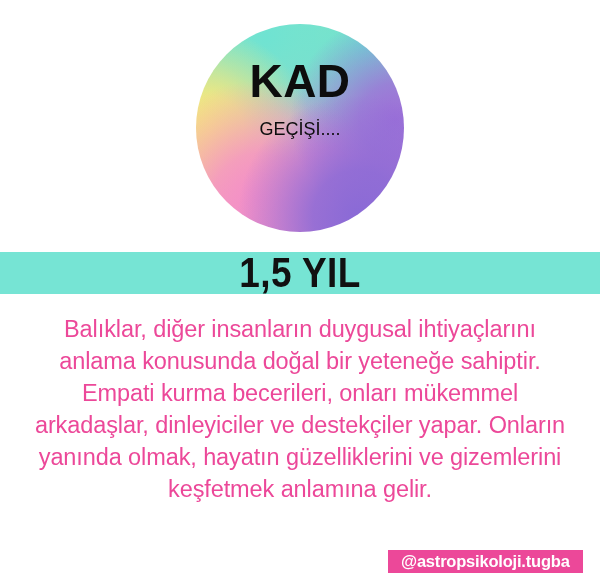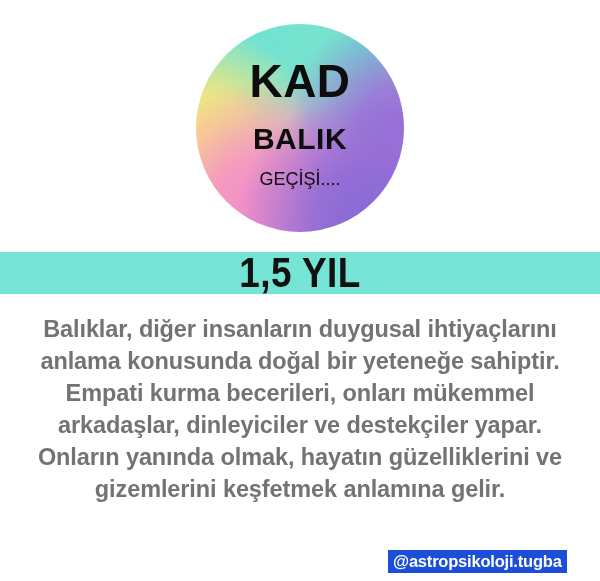--- a/index.html
+++ b/index.html
@@ -95,51 +95,50 @@
   }
 
   
   .body-text {
     position: absolute;
     left: 30px;
     top: 313px;
     width: 540px;
     text-align: center;
     font-size: 23.5px;
-    font-weight: 700;
+    font-weight: 400;
     line-height: 32px;
-    color: #737373;
+    color: #ec4899;
     letter-spacing: -0.1px;
   }
 
   
   .watermark {
     position: absolute;
     left: 388px;
     top: 550px;
     height: 23px;
-    padding: 0 5px;
-    background: #1d4ed8;
+    padding: 0 13px;
+    background: #ec4899;
     color: #ffffff;
     font-size: 16.5px;
     font-weight: 700;
     line-height: 23px;
     letter-spacing: -0.2px;
     white-space: nowrap;
     box-sizing: border-box;
   }
 </style>
 </head>
 <body>
 
 <div class="badge-wrap">
   <div class="badge"></div>
   <div class="badge-inner">
     <div class="badge-kad">KAD</div>
-    <div class="badge-balik">BALIK</div>
     <div class="badge-gecisi">GEÇİŞİ....</div>
   </div>
 </div>
 
 <div class="banner"></div>
 <div class="banner-text">1,5 YIL</div>
 
 <div class="body-text">Balıklar, diğer insanların duygusal ihtiyaçlarını anlama konusunda doğal bir yeteneğe sahiptir. Empati kurma becerileri, onları mükemmel arkadaşlar, dinleyiciler ve destekçiler yapar. Onların yanında olmak, hayatın güzelliklerini ve gizemlerini keşfetmek anlamına gelir.</div>
 
 <div class="watermark">@astropsikoloji.tugba</div>

